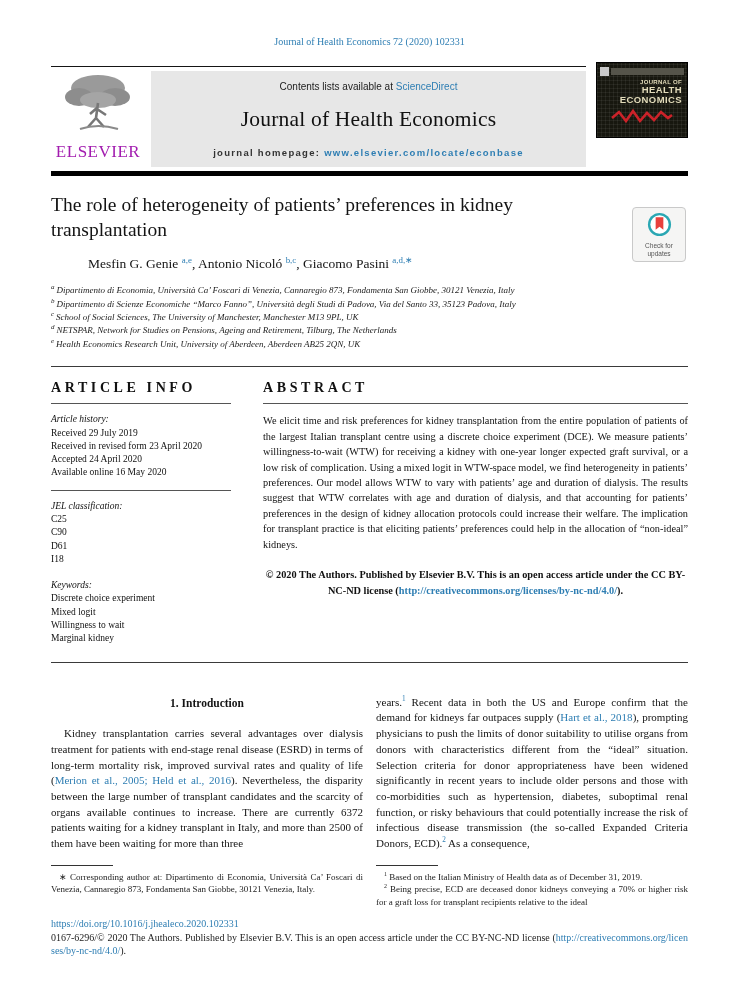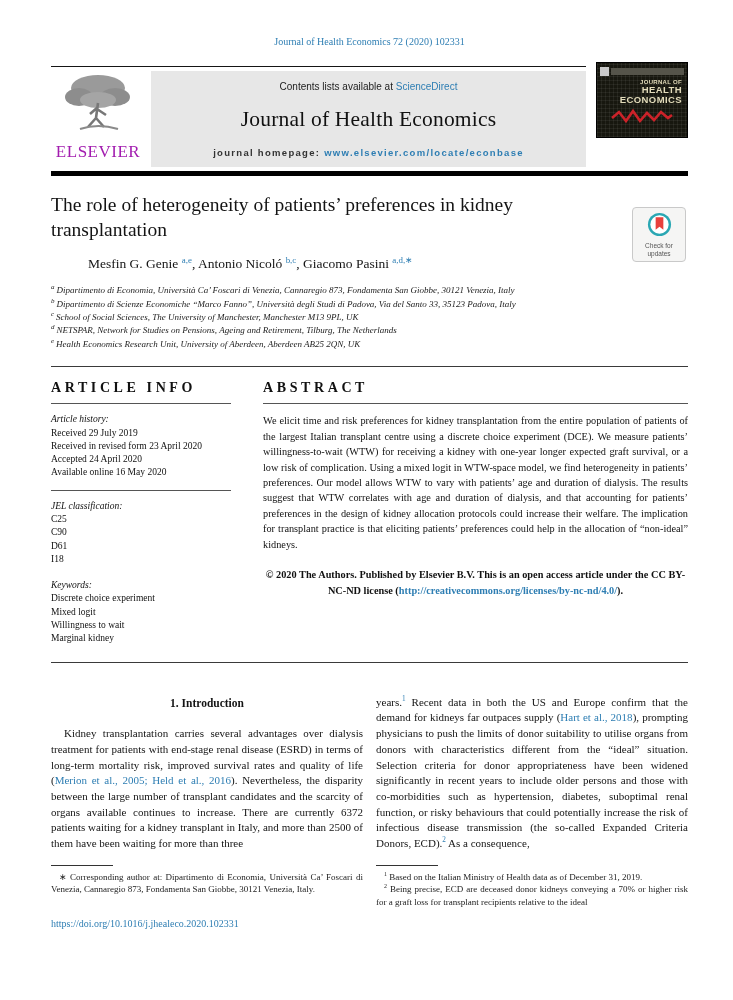--- a/index.html
+++ b/index.html
@@ -200,15 +200,16 @@
     <div class="col">
       <div><span>years.</span><span class="sup link">1</span><span> Recent data in both the US and Europe confirm that the demand for kidneys far outpaces supply (</span><span class="link">Hart et al., 2018</span><span>), prompting physicians to push the limits of donor suitability to utilise organs from donors with characteristics different from the “ideal” situation. Selection criteria for donor appropriateness have been widened significantly in recent years to include older persons and those with co-morbidities such as hypertension, diabetes, suboptimal renal function, or risky behaviours that could potentially increase the risk of infectious disease transmission (the so-called Expanded Criteria Donors, ECD).</span><span class="sup link">2</span><span> As a consequence,</span></div>
       <div class="fn-rule"></div>
       <div class="fn"><span class="sup">1</span><span> Based on the Italian Ministry of Health data as of December 31, 2019.</span></div>
       <div class="fn"><span class="sup">2</span><span> Being precise, ECD are deceased donor kidneys conveying a 70% or higher risk for a graft loss for transplant recipients relative to the ideal</span></div>
     </div>
   </div>
 
   <div class="footer">
     <div class="doi-line">https://doi.org/10.1016/j.jhealeco.2020.102331</div>
+    <div class="license-line"><span>0167-6296/© 2020 The Authors. Published by Elsevier B.V. This is an open access article under the CC BY-NC-ND license (</span><span class="link">http://creativecommons.org/licenses/by-nc-nd/4.0/</span><span>).</span></div>
   </div>
 
 </div>
 
 </body></html>

